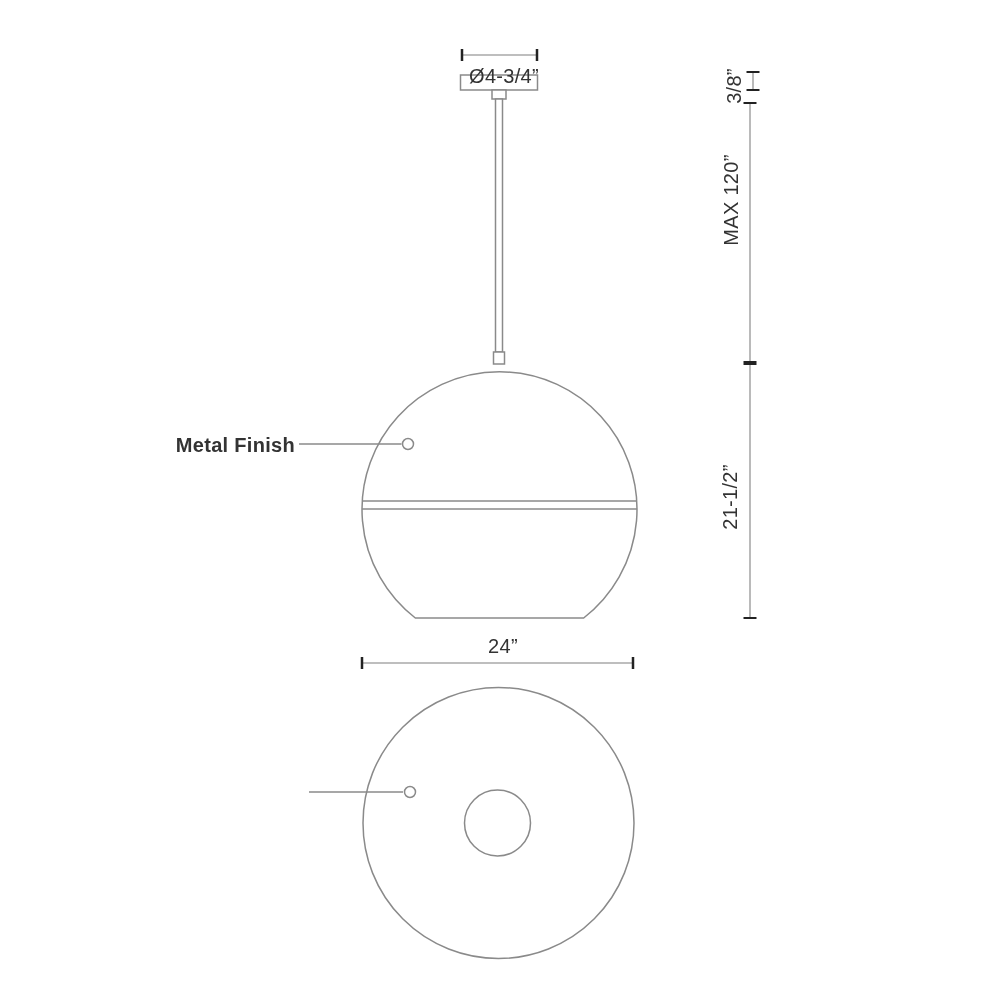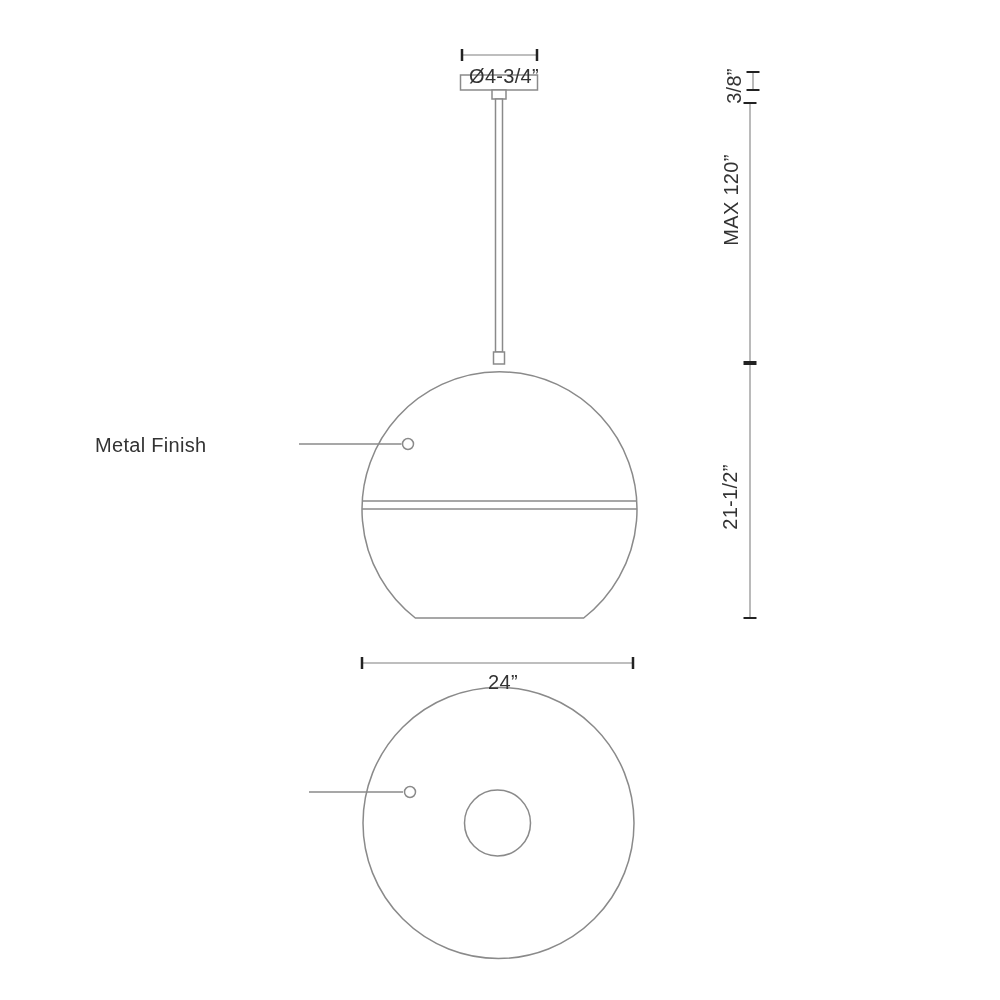--- a/index.html
+++ b/index.html
@@ -32,21 +32,21 @@
   
   .label{
     position:absolute;
     font-size:20px;
     line-height:24px;
     color:var(--label-text);
     white-space:nowrap;
     letter-spacing:0.3px;
   }
   .label.center{text-align:center;}
-  .label.right{text-align:left;}
+  .label.right{text-align:right;font-weight:bold;}
   .label.rot{transform:rotate(-90deg);transform-origin:center center;text-align:center;}
 </style>
 </head>
 <body>
 
 <div class="canvas">
 
   <svg width="1000" height="1000" viewBox="0 0 1000 1000">
 
     <g>
@@ -103,16 +103,16 @@
   <div class="label center" style="left:404px;top:28px;width:200px;margin-top:36px;">Ø4-3/4”</div>
 
   <div class="label rot" style="left:634px;top:74px;width:200px;height:24px;">3/8”</div>
 
   <div class="label rot" style="left:631px;top:188px;width:200px;height:24px;">MAX 120”</div>
 
   <div class="label rot" style="left:630px;top:485px;width:200px;height:24px;">21-1/2”</div>
 
   <div class="label right" style="left:95px;top:433px;width:200px;">Metal Finish</div>
 
-  <div class="label center" style="left:403px;top:634px;width:200px;margin-top:36px;">24”</div>
+  <div class="label center" style="left:403px;top:634px;width:200px;">24”</div>
 
 
 </div>
 
 </body></html>

